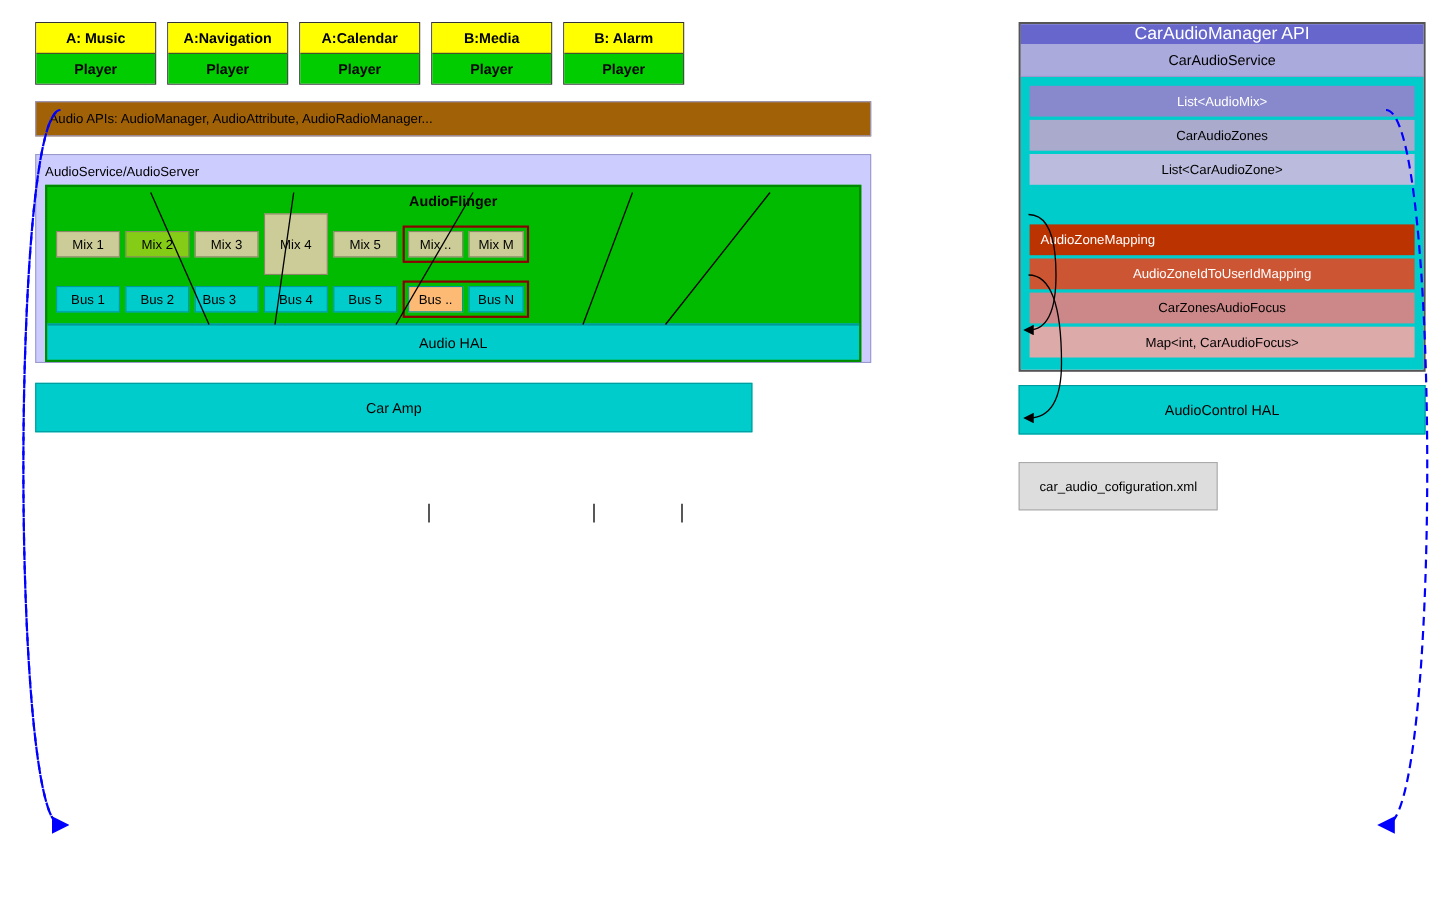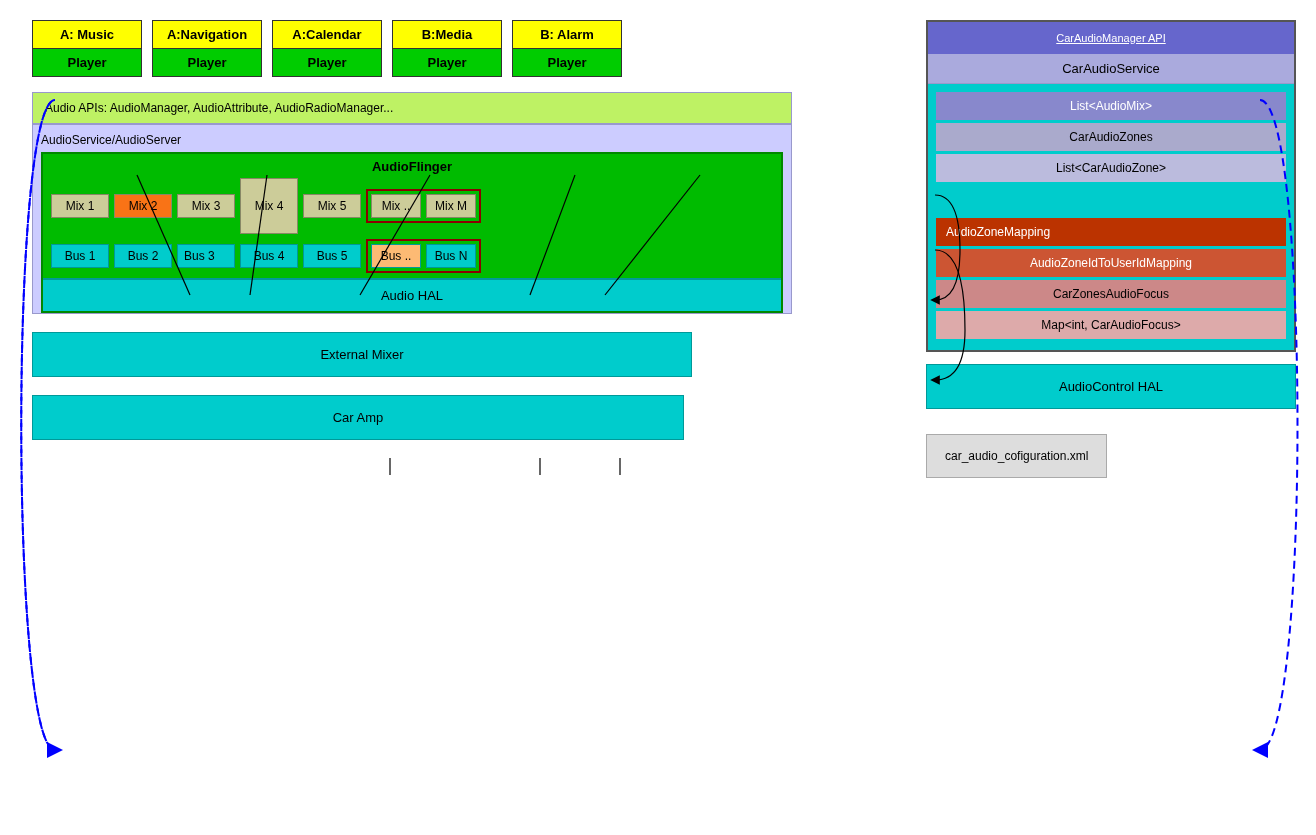--- a/index.html
+++ b/index.html
@@ -52,24 +52,24 @@
 
     .app-box-bottom {
       background: #00cc00;
       padding: 6px 10px;
       text-align: center;
       font-weight: bold;
     }
 
     
     .audio-apis-layer {
-      background: #bef264;
+      background: #a16207;
       border: 1px solid #9999cc;
       padding: 8px 12px;
-      margin-bottom: 0;
+      margin-bottom: 16px;
       font-size: 12px;
     }
 
     
     .right-section {
       position: absolute;
       right: 20px;
       top: 20px;
       width: 370px;
     }
@@ -126,21 +126,21 @@
       <div style="margin-bottom:5px; font-size:12px;">AudioService/AudioServer</div>
 
       <div style="background:#00bb00; border:2px solid #008800;">
 
         <div style="padding:5px 8px 0 8px;">
           <div style="text-align:center; font-weight:bold; font-size:13px; margin-bottom:4px;">AudioFlinger</div>
 
           <div style="display:flex; gap:5px; align-items:center; margin-bottom:5px;">
 
             <div style="background:#cccc99; border:1px solid #888866; padding:4px 6px; font-size:12px; min-width:58px; text-align:center;">Mix 1</div>
-            <div style="background:#f97316; border:1px solid #888866; padding:4px 6px; font-size:12px; min-width:58px; text-align:center;">Mix 2</div>
+            <div style="background:#84cc16; border:1px solid #888866; padding:4px 6px; font-size:12px; min-width:58px; text-align:center;">Mix 2</div>
             <div style="background:#cccc99; border:1px solid #888866; padding:4px 6px; font-size:12px; min-width:58px; text-align:center;">Mix 3</div>
             <div style="background:#cccc99; border:1px solid #888866; padding:20px 6px; font-size:12px; min-width:58px; text-align:center;">Mix 4</div>
             <div style="background:#cccc99; border:1px solid #888866; padding:4px 6px; font-size:12px; min-width:58px; text-align:center;">Mix 5</div>
 
             <div style="border:2px solid darkred; padding:3px; display:flex; gap:5px;">
               <div style="background:#cccc99; border:1px solid #888866; padding:4px 6px; font-size:12px; min-width:50px; text-align:center;">Mix ..</div>
               <div style="background:#cccc99; border:1px solid #888866; padding:4px 6px; font-size:12px; min-width:50px; text-align:center;">Mix M</div>
             </div>
           </div>
         </div>
@@ -161,38 +161,35 @@
         </div>
 
         <div style="background:#00cccc; padding:8px; text-align:center; margin:0 0 0 0; border-top:2px solid #009999;">
           <span>Audio HAL</span>
         </div>
       </div>
 
     </div>
 
     
-    <div style="background:#00cccc; border:1px solid #009999; padding:14px; text-align:center; font-size:13px; margin-top:18px; width:660px;">
-      <span>External Mixer</span>
-    </div>
 
     
     <div style="background:#00cccc; border:1px solid #009999; padding:14px; text-align:center; font-size:13px; margin-top:18px; width:652px;">
       <span>Car Amp</span>
     </div>
 
     
 
   </div>
 
   <div class="right-section">
 
     <div style="border:2px solid #555; background:white;">
 
-      <div style="background:#6666cc; color:white; text-align:center; padding:10px; font-size:11px;text-decoration:underline;">
+      <div style="background:#6666cc; color:white; text-align:center; font-size:16px;">
         <span>CarAudioManager API</span>
       </div>
 
       <div style="background:#aaaadd; text-align:center; padding:7px; font-size:13px; border-bottom:1px solid #9999cc;">
         <span>CarAudioService</span>
       </div>
 
       <div style="background:#00cccc; padding:8px; display:flex; flex-direction:column; gap:5px;">
 
         <div id="ca-layers-container">

